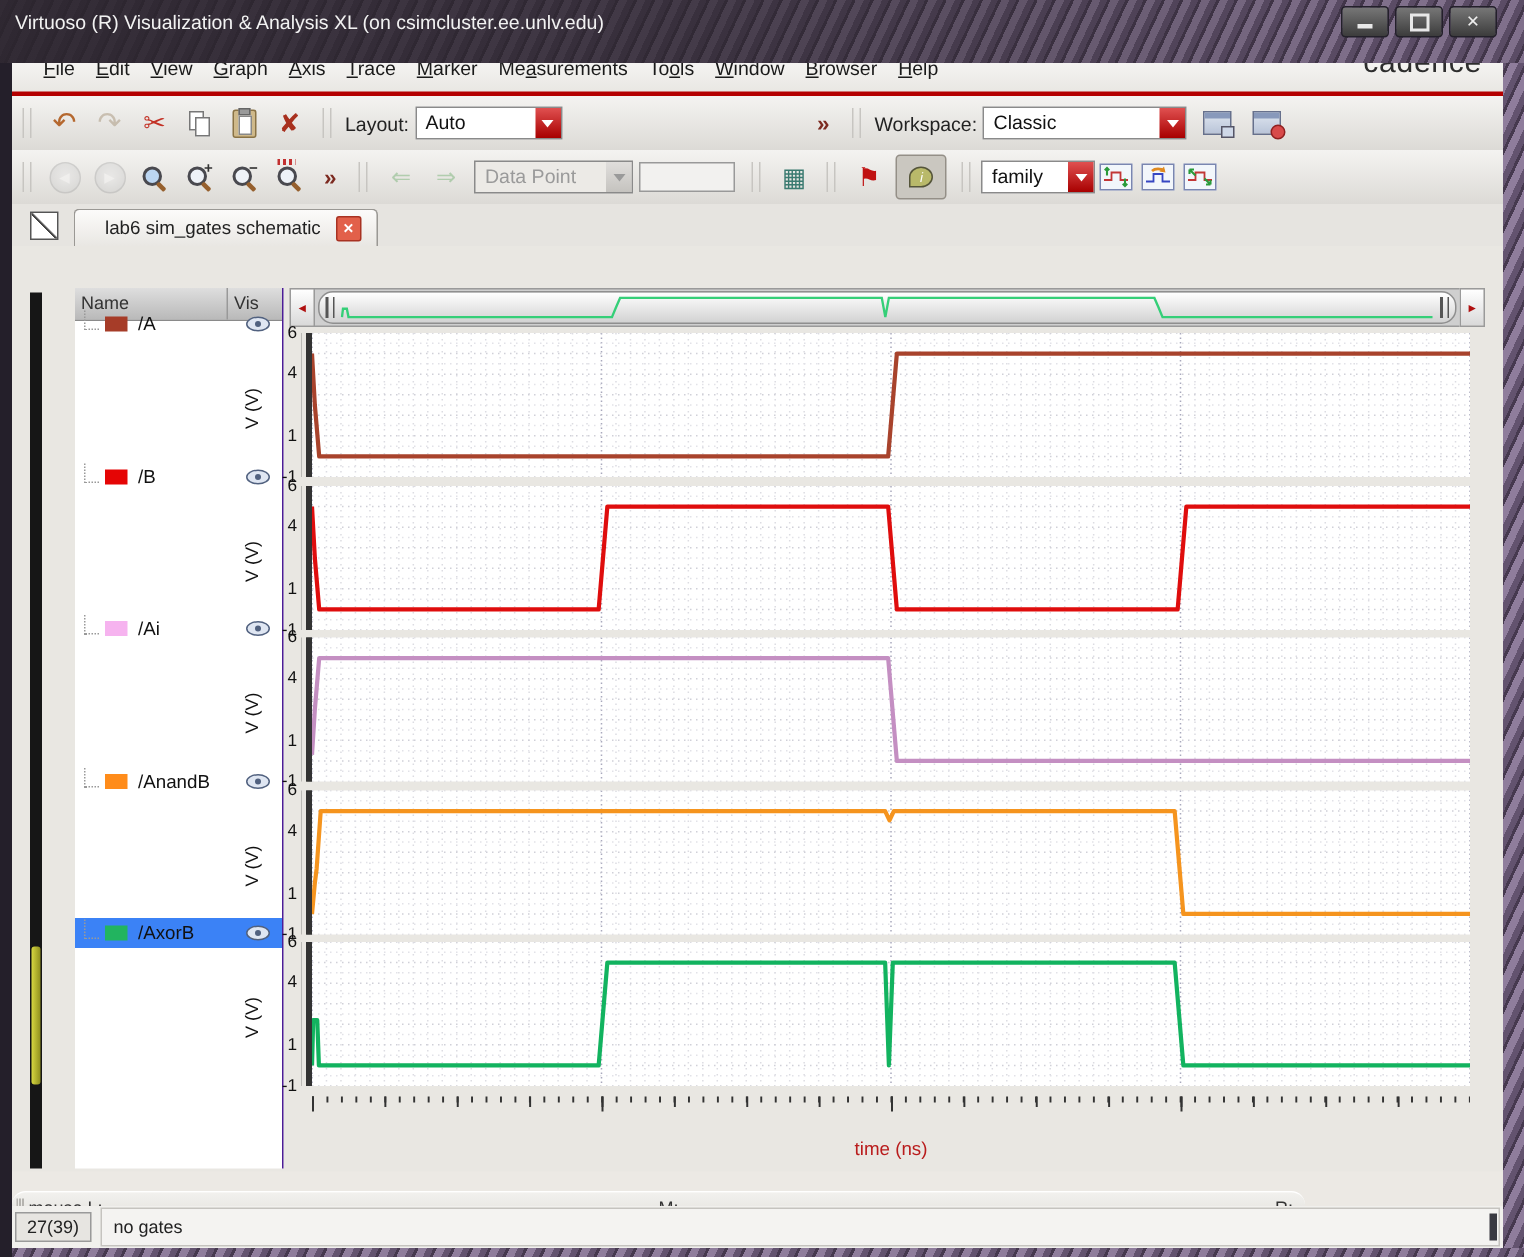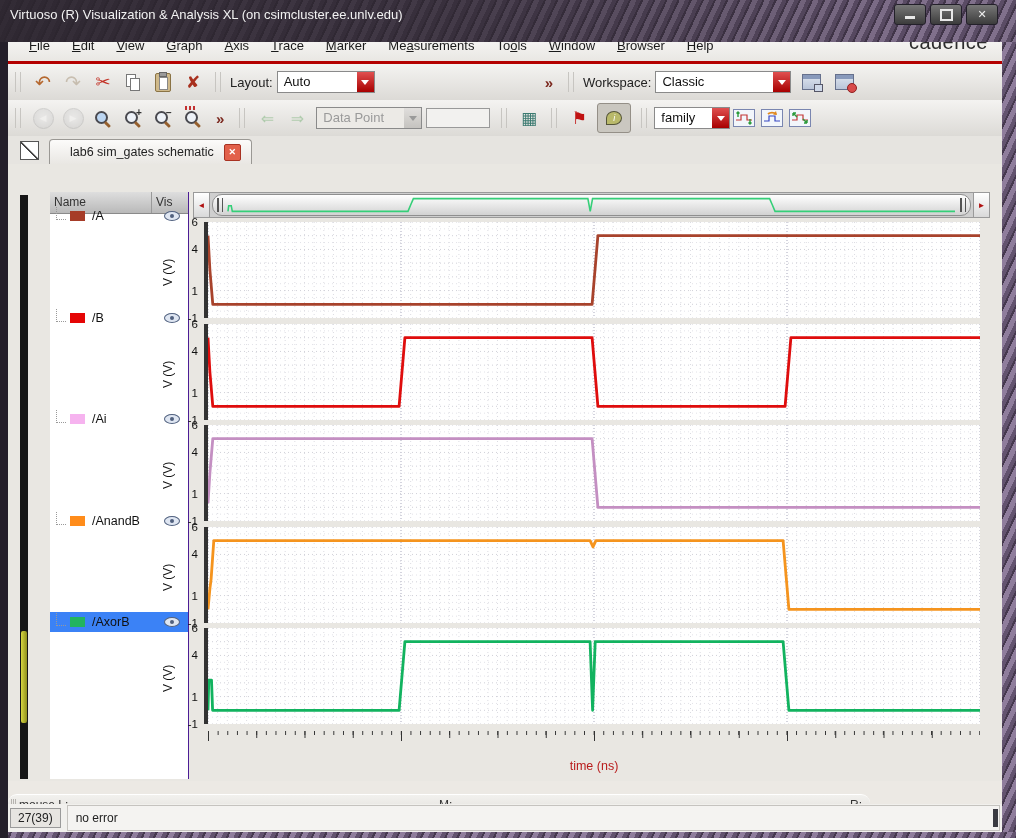--- a/index.html
+++ b/index.html
@@ -16,21 +16,21 @@
   .titlebar .shade{position:absolute;inset:0;background:linear-gradient(to right,rgba(42,36,44,.92) 0%,rgba(42,36,44,.75) 45%,rgba(42,36,44,.15) 90%);}
   .title-text{position:absolute;left:10px;top:0;line-height:29px;color:#f2f2f2;font-size:13px;white-space:nowrap;}
   .win-btns{position:absolute;right:18px;top:4px;display:flex;gap:4px;}
   .win-btn{width:30px;height:19px;background:linear-gradient(#777,#3c3c3c);border:1px solid #23202a;border-radius:3px;
     color:#eee;display:flex;align-items:center;justify-content:center;font-size:11px;}
   .glyph-min{width:10px;height:3px;background:#e8e8e8;margin-top:6px;}
   .glyph-max{width:9px;height:8px;border:2px solid #e8e8e8;}
   
   .menubar{position:absolute;left:8px;top:30px;width:994px;height:31px;z-index:4;
     background:linear-gradient(#fbfbfa,#e9e7e3);border-bottom:3px solid #b40000;display:flex;align-items:center;}
-  .menu-items{display:flex;gap:8px;padding-left:14px;}
+  .menu-items{display:flex;gap:0;padding-left:14px;}
   .menu-item{padding:3px 7px;font-size:13px;color:#1a1a1a;}
   .menu-item .u{text-decoration:underline;}
   .logo{position:absolute;right:14px;top:1px;font-size:20px;color:#2d2d2d;letter-spacing:.5px;}
   .logo .mac{position:relative;}
   .logo .mac::before{content:"";position:absolute;left:1px;right:1px;top:-1px;height:2px;background:#3a3a3a;}
   
   .toolbar{position:absolute;left:8px;width:994px;display:flex;align-items:center;
     background:linear-gradient(#f4f3f1,#dcdad6);border-bottom:1px solid #b3b1ad;}
   .tb1{top:64px;height:36px;}
   .tb2{top:100px;height:36px;}
@@ -937,16 +937,16 @@
 
 <div class="statusbar">
   <span class="sb-grip"></span>
   <span class="sb-left">mouse L:</span>
   <span class="sb-mid">M:</span>
   <span class="sb-right">R:</span>
 </div>
 <div class="bottombar">
   <span class="counter">27(39)</span>
   <span class="msgfield">
-    <span class="msg">no error</span>
+    <span class="msg">no gates</span>
     <span class="msg-grip"></span>
   </span>
 </div>
 
 </body></html>

